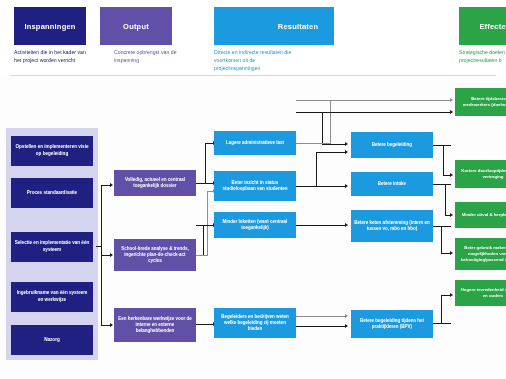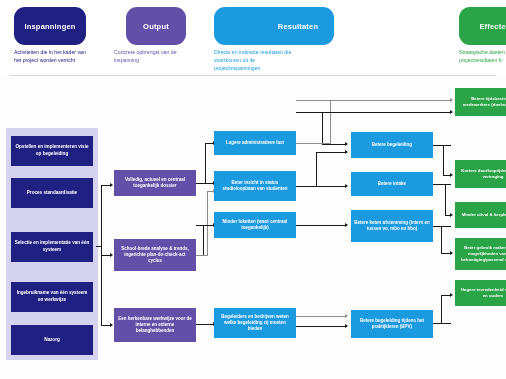--- a/index.html
+++ b/index.html
@@ -5,21 +5,21 @@
   html,body{margin:0;padding:0;background:#ffffff;}
   body{width:506px;height:379px;overflow:hidden;
        font-family:"Liberation Sans","DejaVu Sans",sans-serif;}
   #canvas{position:relative;width:506px;height:379px;background:#fdfdfd;}
 
   
   .hdr-band{position:absolute;left:0;top:0;width:506px;height:75px;background:#ffffff;}
   .hdr-rule{position:absolute;left:10px;top:75px;width:486px;height:1px;background:#d9d9d9;}
 
   .hdr-box{position:absolute;display:flex;align-items:center;justify-content:center;
-           color:#ffffff;font-weight:bold;font-size:7.5px;letter-spacing:.2px;border-radius:11px;}
+           color:#ffffff;font-weight:bold;font-size:7.5px;letter-spacing:.2px;}
   .hdr-desc{position:absolute;font-size:5.2px;line-height:1.5;}
 
   
   .lav-panel{position:absolute;left:6px;top:128px;width:92px;height:232px;
              background:#d5d4ef;}
   .eff-box{position:absolute;left:11px;width:82px;background:#1f2082;color:#fff;
            display:flex;align-items:center;justify-content:center;text-align:center;
            font-size:4.6px;font-weight:bold;line-height:1.45;padding:0 3px;
            box-sizing:border-box;}
 
@@ -42,21 +42,21 @@
 </head>
 <body>
 
 <div id="canvas">
 
   <div class="hdr-band"></div>
 
   <div class="hdr-box" style="left:14px;top:7px;width:72px;height:38px;background:#1f2082;">Inspanningen</div>
   <div class="hdr-desc" style="left:14px;top:49px;width:78px;color:#1f2082;">Activiteiten die in het kader van het project worden verricht</div>
 
-  <div class="hdr-box" style="left:126px;top:7px;width:60px;height:38px;background:#6250a8;">Output</div>
+  <div class="hdr-box" style="left:100px;top:7px;width:72px;height:38px;background:#6250a8;">Output</div>
   <div class="hdr-desc" style="left:114px;top:49px;width:78px;color:#6250a8;">Concrete opbrengst van de inspanning</div>
 
   <div class="hdr-box" style="left:214px;top:7px;width:72px;height:38px;background:#1b9ae0;padding-left:48px;">Resultaten</div>
   <div class="hdr-desc" style="left:214px;top:49px;width:80px;color:#1b9ae0;">Directe en indirecte resultaten die voortkomen uit de projectinspanningen</div>
 
   <div class="hdr-box" style="left:459px;top:7px;width:72px;height:38px;background:#2ba447;">Effecten</div>
   <div class="hdr-desc" style="left:459px;top:49px;width:80px;color:#2ba447;">Strategische doelen waar de projectresultaten b</div>
 
   <div class="hdr-rule"></div>
 

